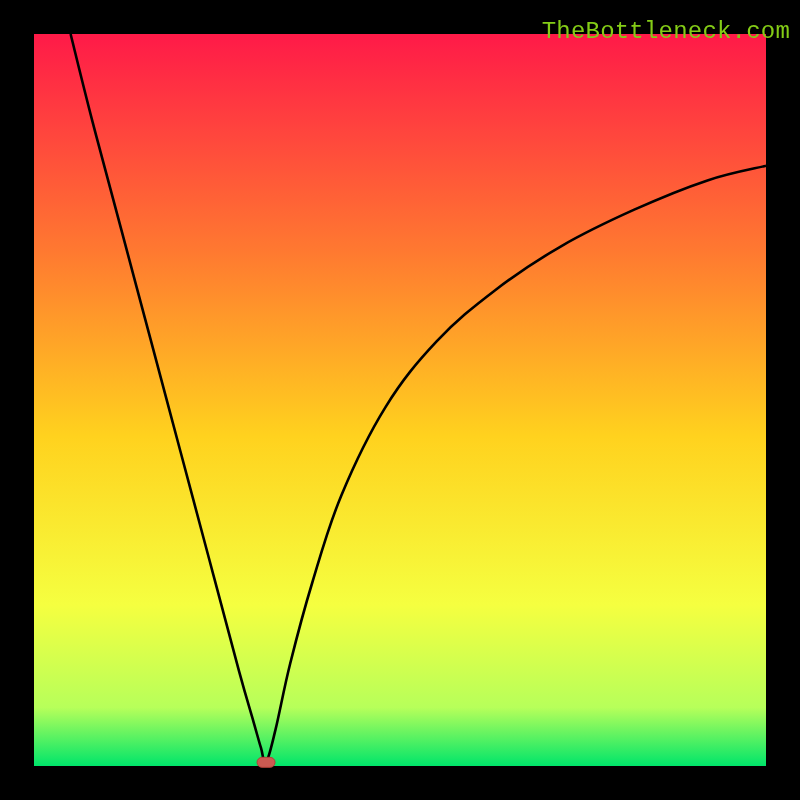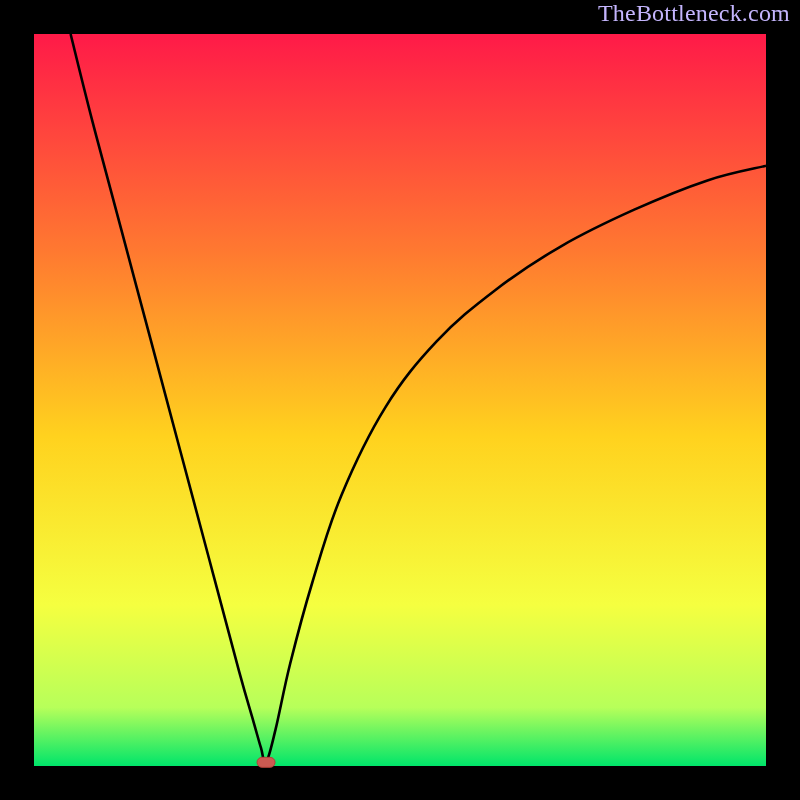--- a/index.html
+++ b/index.html
@@ -11,26 +11,26 @@
     background: #000;
   }
   .frame {
     position: relative;
     width: 800px;
     height: 800px;
     background: #000;
   }
   .watermark {
     position: absolute;
-    top: 0;
+    top: 18px;
     right: 10px;
-    font-family: Liberation Serif, serif;
+    font-family: Liberation Mono, monospace;
     font-size: 24px;
     font-weight: 500;
-    color: #c4b5fd;
+    color: #84cc16;
     letter-spacing: 0.2px;
     z-index: 10;
   }
   svg {
     position: absolute;
     top: 0;
     left: 0;
   }
 </style>
 </head>

